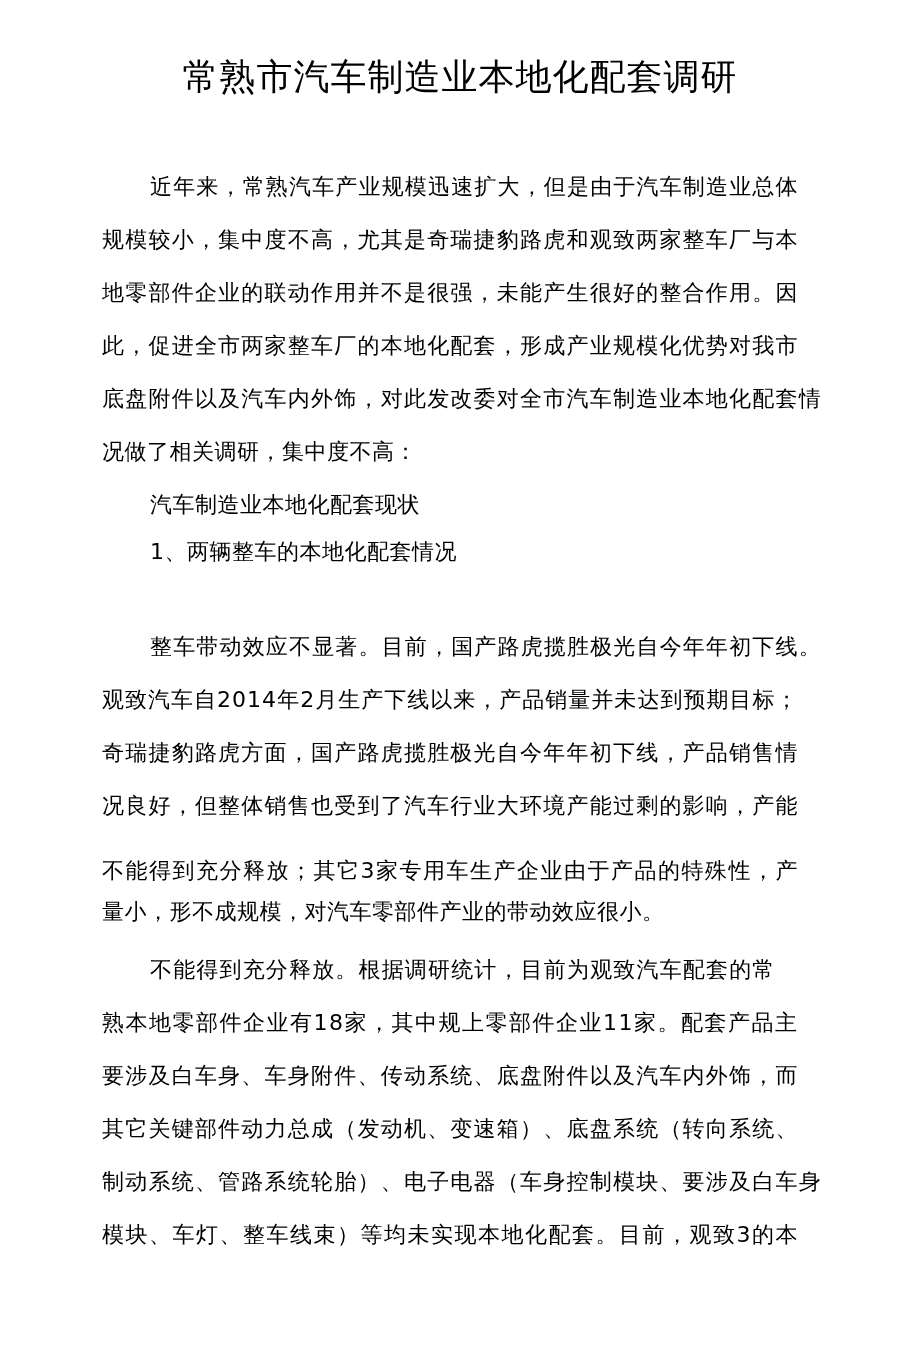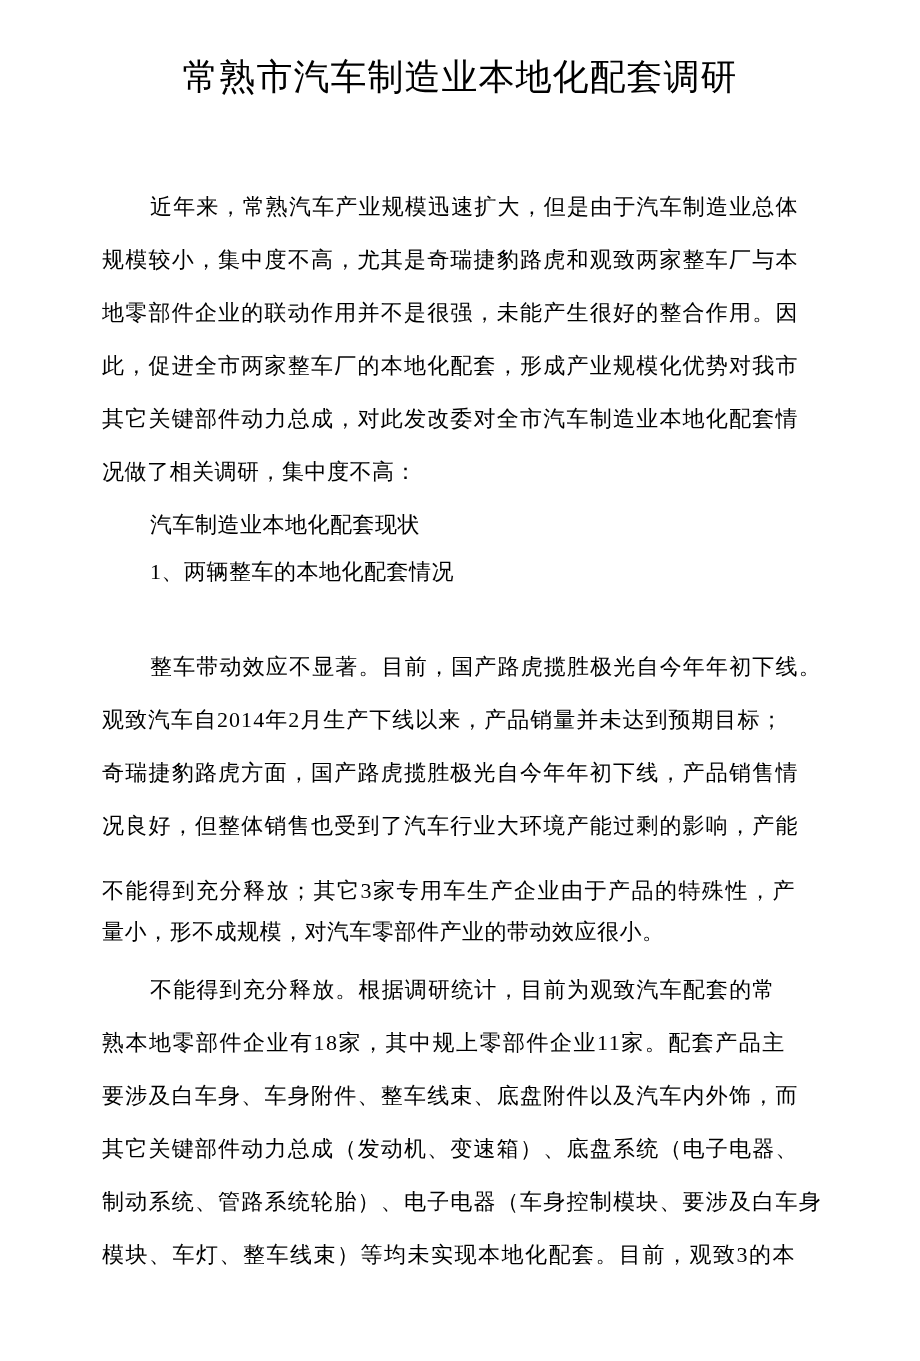--- a/index.html
+++ b/index.html
@@ -1,44 +1,44 @@
 <!DOCTYPE html>
 <html><head>
   <meta charset="utf-8">
   <style>
     html, body { margin: 0; padding: 0; background: #ffffff; }
     body { width: 920px; height: 1361px; position: relative; overflow: hidden;
            font-family: "DejaVu Sans", "Liberation Sans", sans-serif; color: #000; }
-    .page { position: absolute; left: 0; top: 0; width: 920px; height: 1279px; background: #fff; font-family: Liberation Serif, serif; }
+    .page { position: absolute; left: 0; top: 0; width: 920px; height: 1279px; background: #fff; }
     .title { position: absolute; left: 0; width: 920px; top: 52px; text-align: center;
              font-size: 36px; line-height: 50px; letter-spacing: 1px; white-space: nowrap; }
     .line { position: absolute; left: 102px; font-size: 22px; line-height: 30px;
-            white-space: nowrap; letter-spacing: 0.5px; margin-top: 20px; }
+            white-space: nowrap; letter-spacing: 0.5px; }
     .indent { left: 150px; }
   </style>
 </head>
 <body>
 
 <div class="page">
   <div class="title">常熟市汽车制造业本地化配套调研</div>
   <div id="body-lines">
       <div class="line indent" style="top: 172px; letter-spacing: 1.16667px;">近年来，常熟汽车产业规模迅速扩大，但是由于汽车制造业总体</div>
       <div class="line" style="top: 225px; letter-spacing: 1.22414px;">规模较小，集中度不高，尤其是奇瑞捷豹路虎和观致两家整车厂与本</div>
       <div class="line" style="top: 278px; letter-spacing: 1.22414px;">地零部件企业的联动作用并不是很强，未能产生很好的整合作用。因</div>
       <div class="line" style="top: 331px; letter-spacing: 1.22414px;">此，促进全市两家整车厂的本地化配套，形成产业规模化优势对我市</div>
-      <div class="line" style="top: 384px; letter-spacing: 1.22414px;">其它关键部件动力总成，对此发改委对全市汽车制造业本地化配套情</div>
+      <div class="line" style="top: 384px; letter-spacing: 1.22414px;">底盘附件以及汽车内外饰，对此发改委对全市汽车制造业本地化配套情</div>
       <div class="line" style="top: 437px;">况做了相关调研，集中度不高：</div>
       <div class="line indent" style="top: 490px;">汽车制造业本地化配套现状</div>
       <div class="line indent" style="top: 537px;">1、两辆整车的本地化配套情况</div>
       <div class="line indent" style="top: 632px; letter-spacing: 1.16667px;">整车带动效应不显著。目前，国产路虎揽胜极光自今年年初下线。</div>
       <div class="line" style="top: 685px; letter-spacing: 1.01613px;">观致汽车自2014年2月生产下线以来，产品销量并未达到预期目标；</div>
       <div class="line" style="top: 738px; letter-spacing: 1.22414px;">奇瑞捷豹路虎方面，国产路虎揽胜极光自今年年初下线，产品销售情</div>
       <div class="line" style="top: 791px; letter-spacing: 1.22414px;">况良好，但整体销售也受到了汽车行业大环境产能过剩的影响，产能</div>
       <div class="line" style="top: 856px; letter-spacing: 1.5px;">不能得到充分释放；其它3家专用车生产企业由于产品的特殊性，产</div>
       <div class="line" style="top: 897px;">量小，形不成规模，对汽车零部件产业的带动效应很小。</div>
       <div class="line indent" style="top: 955px; letter-spacing: 1.16667px;">不能得到充分释放。根据调研统计，目前为观致汽车配套的常</div>
       <div class="line" style="top: 1008px; letter-spacing: 1.5px;">熟本地零部件企业有18家，其中规上零部件企业11家。配套产品主</div>
-      <div class="line" style="top: 1061px; letter-spacing: 1.22414px;">要涉及白车身、车身附件、整车线束、底盘附件以及汽车内外饰，而</div>
-      <div class="line" style="top: 1114px; letter-spacing: 1.22414px;">其它关键部件动力总成（发动机、变速箱）、底盘系统（电子电器、</div>
+      <div class="line" style="top: 1061px; letter-spacing: 1.22414px;">要涉及白车身、车身附件、传动系统、底盘附件以及汽车内外饰，而</div>
+      <div class="line" style="top: 1114px; letter-spacing: 1.22414px;">其它关键部件动力总成（发动机、变速箱）、底盘系统（转向系统、</div>
       <div class="line" style="top: 1167px; letter-spacing: 1.22414px;">制动系统、管路系统轮胎）、电子电器（车身控制模块、要涉及白车身</div>
       <div class="line" style="top: 1220px; letter-spacing: 1.5px;">模块、车灯、整车线束）等均未实现本地化配套。目前，观致3的本</div>
     </div>
 </div>
 
 </body></html>

